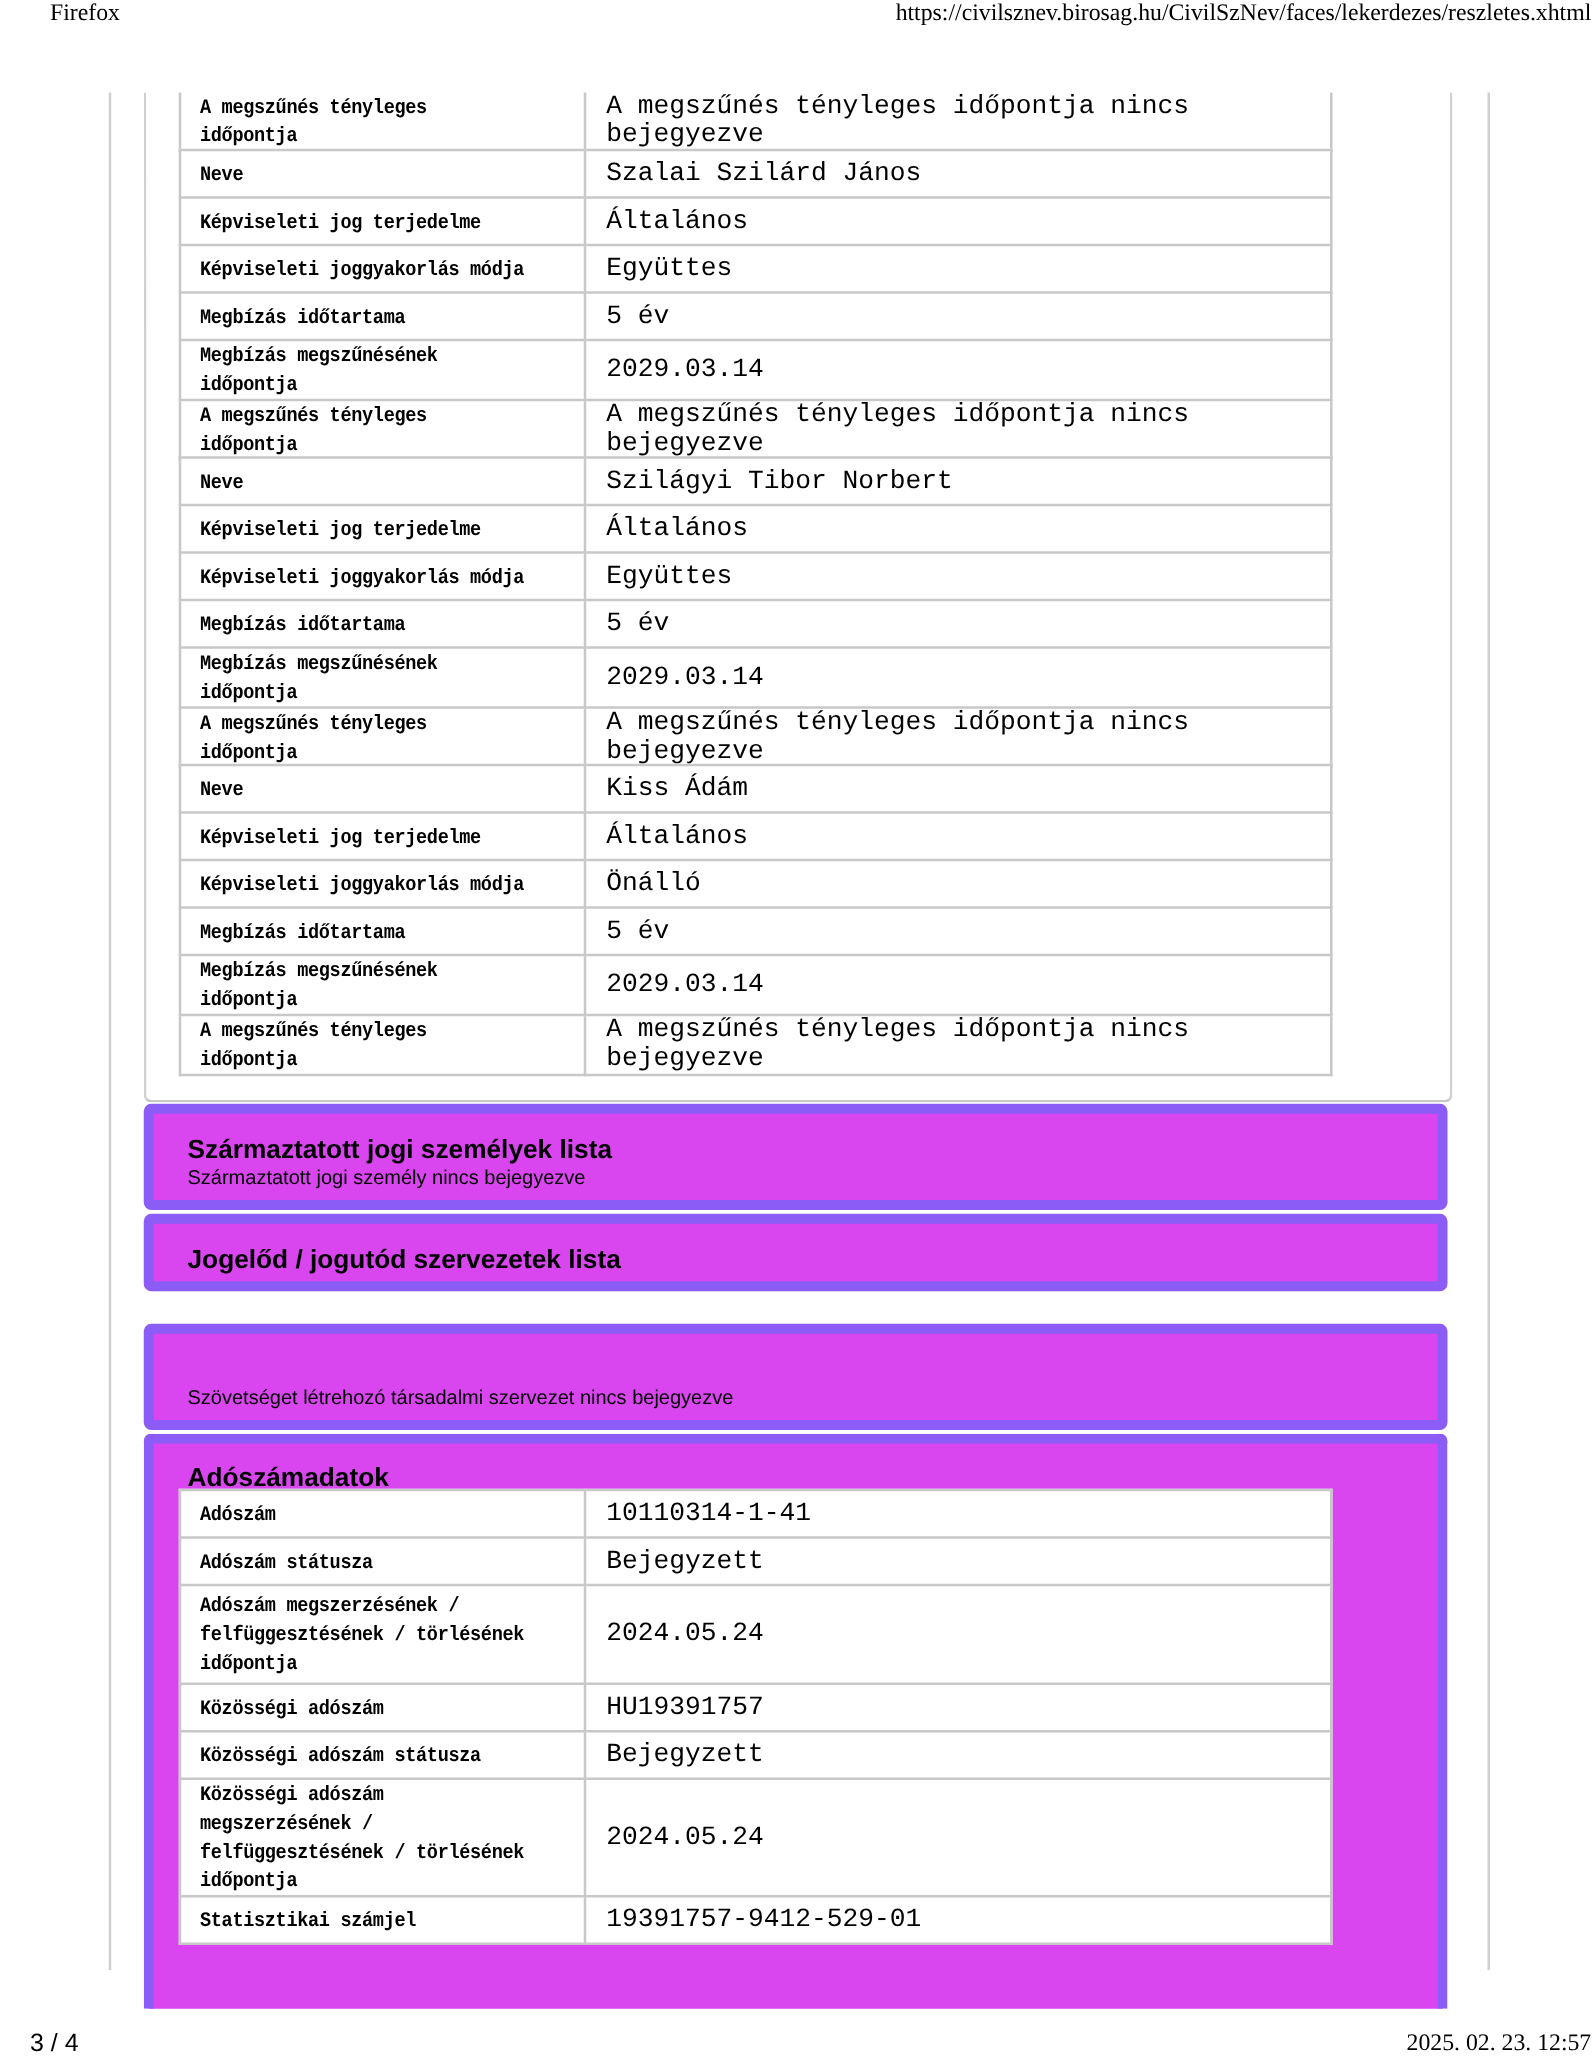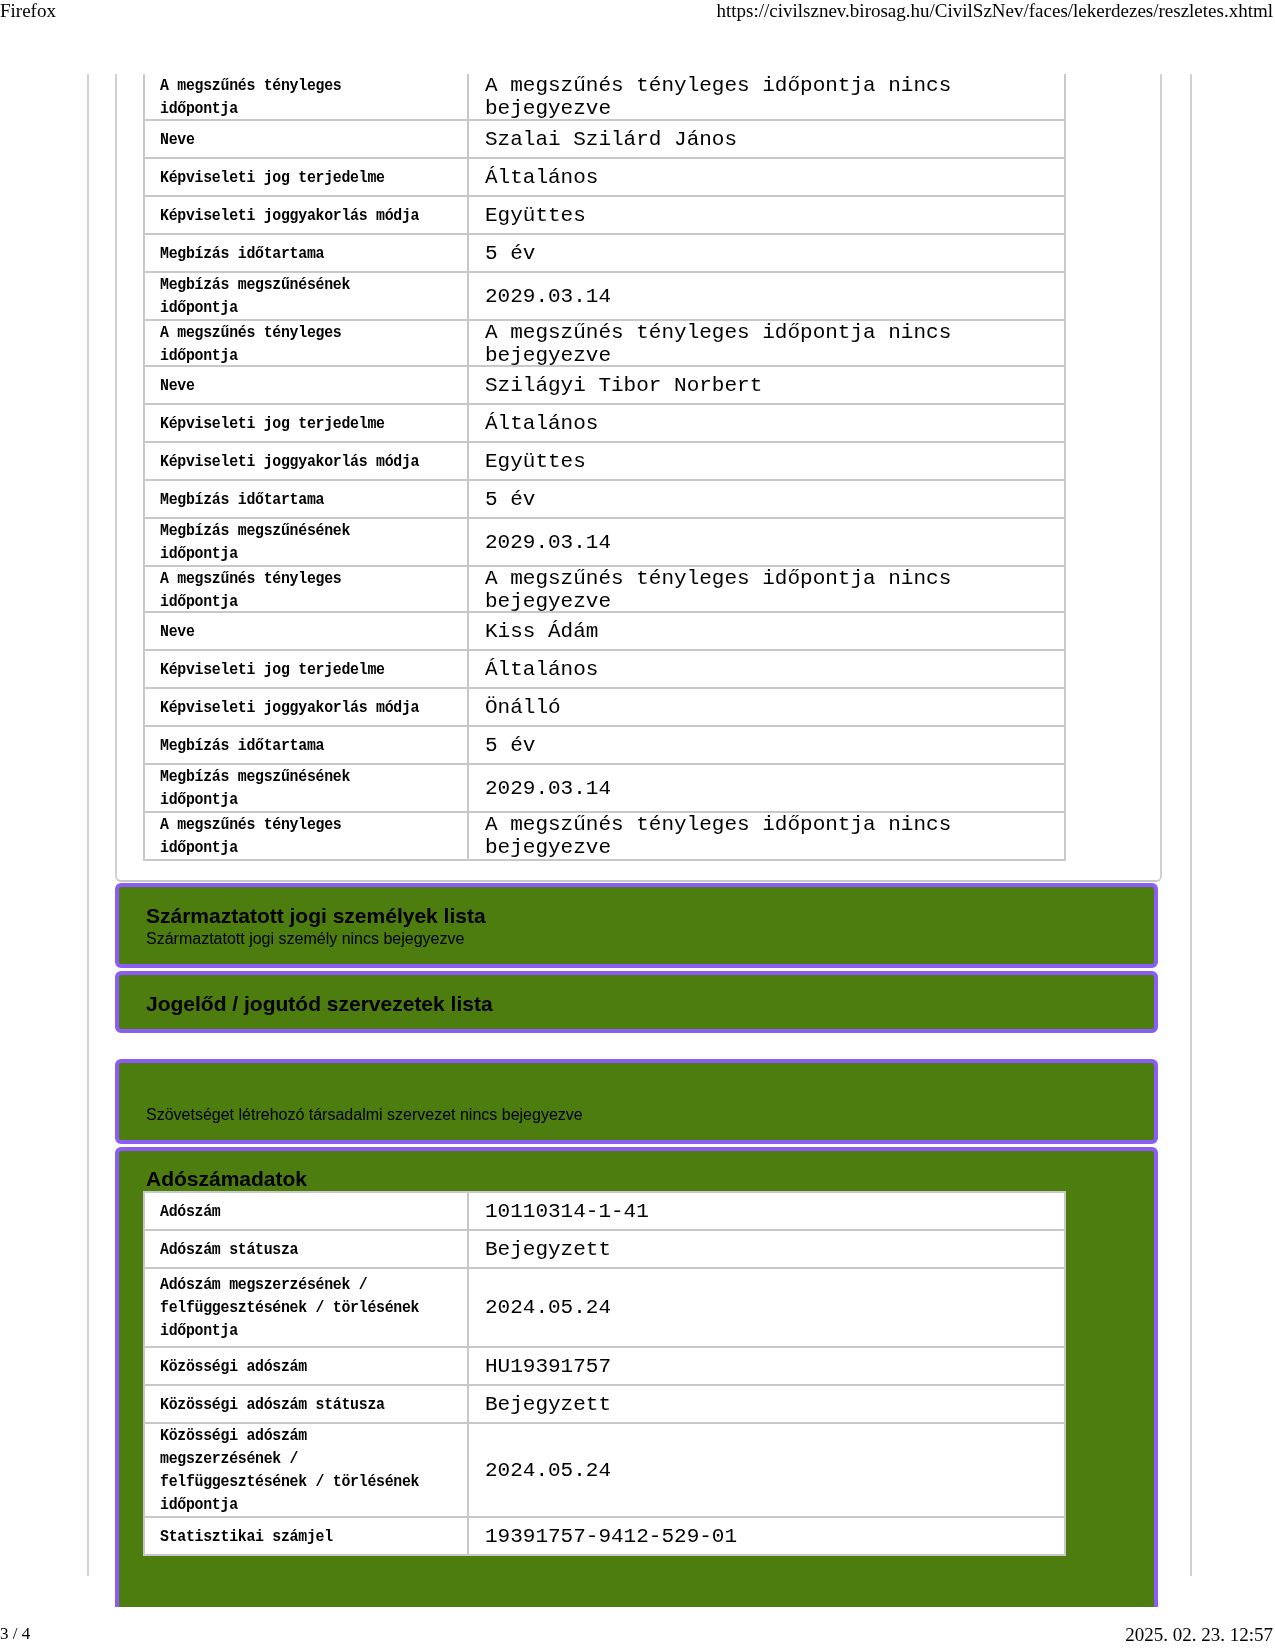--- a/index.html
+++ b/index.html
@@ -1,25 +1,25 @@
 <!DOCTYPE html>
 <html><head>
 <meta charset="utf-8">
 <style>
   html, body { margin: 0; padding: 0; background: #ffffff; }
   body { width: 1275px; height: 1650px; position: relative; overflow: hidden; font-family: "Liberation Sans", sans-serif; color: #000; }
-  .print-header-left { position: absolute; left: 0; top: 0; font-family: "Liberation Serif", serif; font-size: 19px; }
+  .print-header-left { position: absolute; left: 0; top: 0; font-family: "Liberation Serif", serif; font-size: 19px; padding-left: 40px; }
   .print-header-right { position: absolute; right: 2px; top: 0; font-family: "Liberation Serif", serif; font-size: 19px; }
-  .print-footer-left { position: absolute; left: 0; top: 1624px; font-family: Liberation Serif, serif; font-size: 17px; }
+  .print-footer-left { position: absolute; left: 0; top: 1624px; font-family: Liberation Sans, sans-serif; font-size: 20px; padding-left: 24px; }
   .print-footer-right { position: absolute; right: 2px; top: 1624px; font-family: "Liberation Serif", serif; font-size: 19px; }
 
   .outer-frame { position: absolute; left: 87px; top: 74px; width: 1101px; height: 1502px; border-left: 2px solid #d0d0d0; border-right: 2px solid #d0d0d0; }
   .inner-frame-top { position: absolute; left: 115px; top: 74px; width: 1043px; height: 806px; border-left: 2px solid #d0d0d0; border-right: 2px solid #d0d0d0; border-bottom: 2px solid #c8c8c8; border-radius: 0 0 6px 6px; }
 
-  .panel { position: absolute; left: 115px; width: 1043px; border: 4px solid #8b5cf6; border-radius: 6px; box-sizing: border-box; background: #4d7c0f; }
+  .panel { position: absolute; left: 115px; width: 1043px; border: 8px solid #8b5cf6; border-radius: 6px; box-sizing: border-box; background: #d946ef; }
   .panel-title { position: absolute; left: 27px; font-weight: bold; font-size: 21px; }
   .panel-text { position: absolute; left: 27px; font-size: 16px; }
 
   table.kv { position: absolute; left: 143px; width: 923px; border-collapse: collapse; background: #fff; font-family: Liberation Mono, monospace; }
   table.kv td { border: 2px solid #c8c8c8; padding: 0 15px; vertical-align: middle; }
   table.kv td.lbl { width: 292px; font-weight: bold; font-size: 16.5px; letter-spacing: -0.3px; transform-origin: left; }
   table.kv td.val { font-size: 21px; padding-left: 16px; }
   table.kv tr { height: 38px; }
   table.kv tr.tall { height: 79px; }
   table.kv td.lbl span { display: inline-block; transform: scaleX(0.9); transform-origin: left center; line-height: 23px; }

